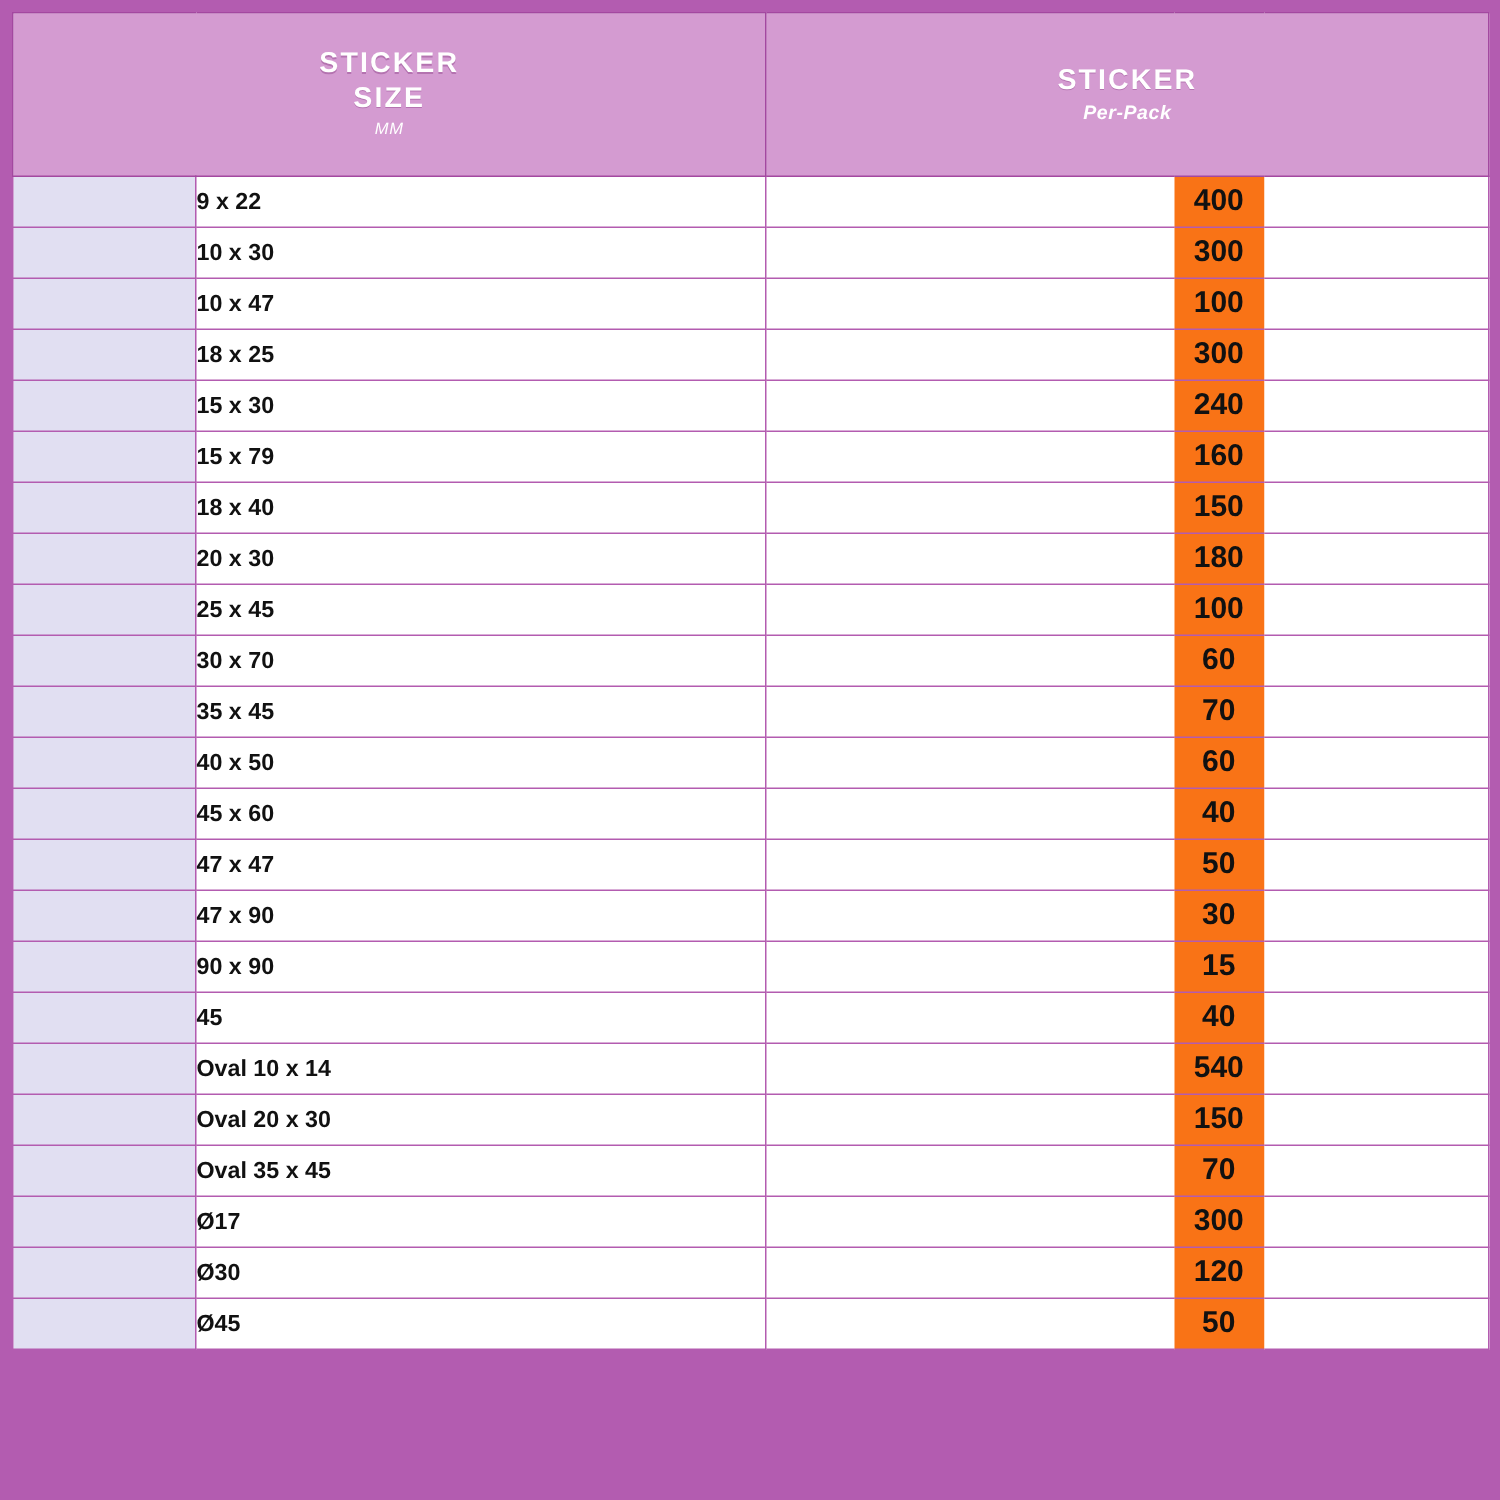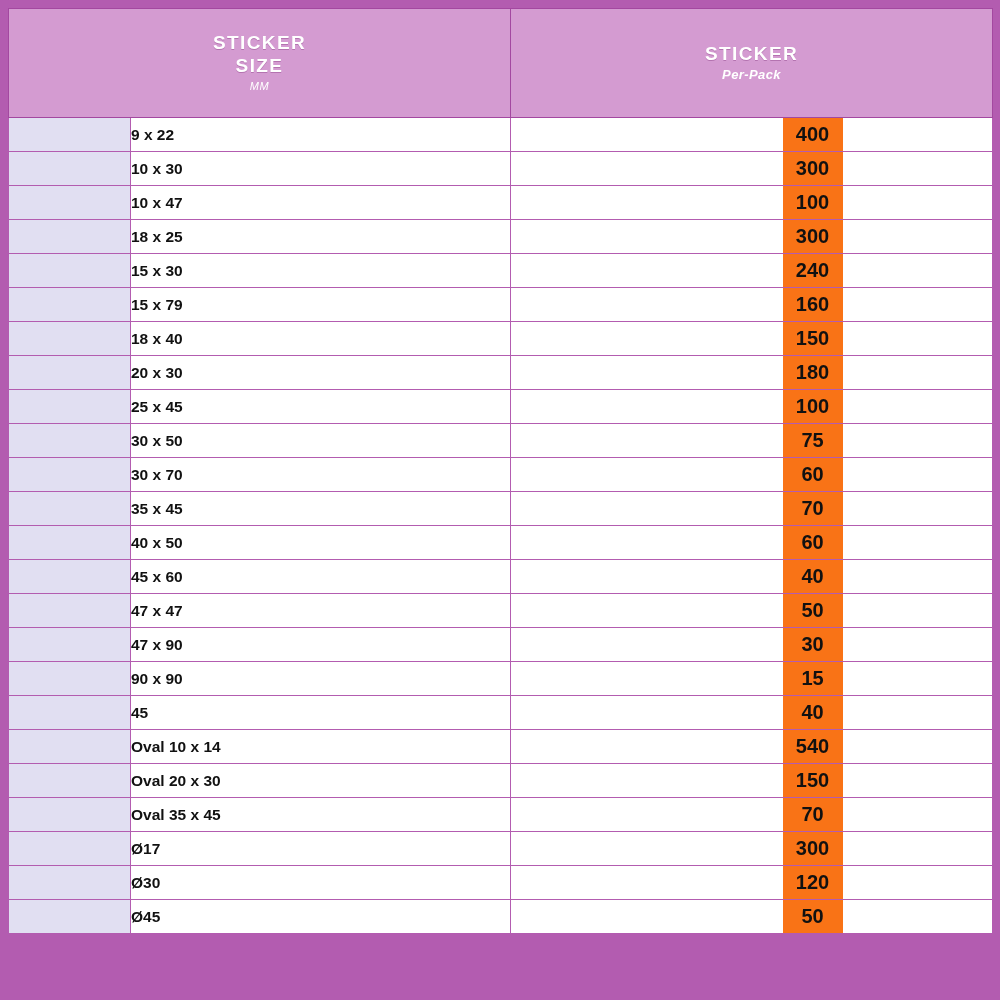--- a/index.html
+++ b/index.html
@@ -197,27 +197,20 @@
         </tr>
         <tr>
           <td class="pad-left"></td>
           <td class="size-cell">25 x 45</td>
           <td class="gap-cell"></td>
           <td class="pack-cell">100</td>
           <td class="pad-right"></td>
         </tr>
         <tr>
           <td class="pad-left"></td>
-          <td class="size-cell">30 x 50</td>
-          <td class="gap-cell"></td>
-          <td class="pack-cell">75</td>
-          <td class="pad-right"></td>
-        </tr>
-        <tr>
-          <td class="pad-left"></td>
           <td class="size-cell">30 x 70</td>
           <td class="gap-cell"></td>
           <td class="pack-cell">60</td>
           <td class="pad-right"></td>
         </tr>
         <tr>
           <td class="pad-left"></td>
           <td class="size-cell">35 x 45</td>
           <td class="gap-cell"></td>
           <td class="pack-cell">70</td>

